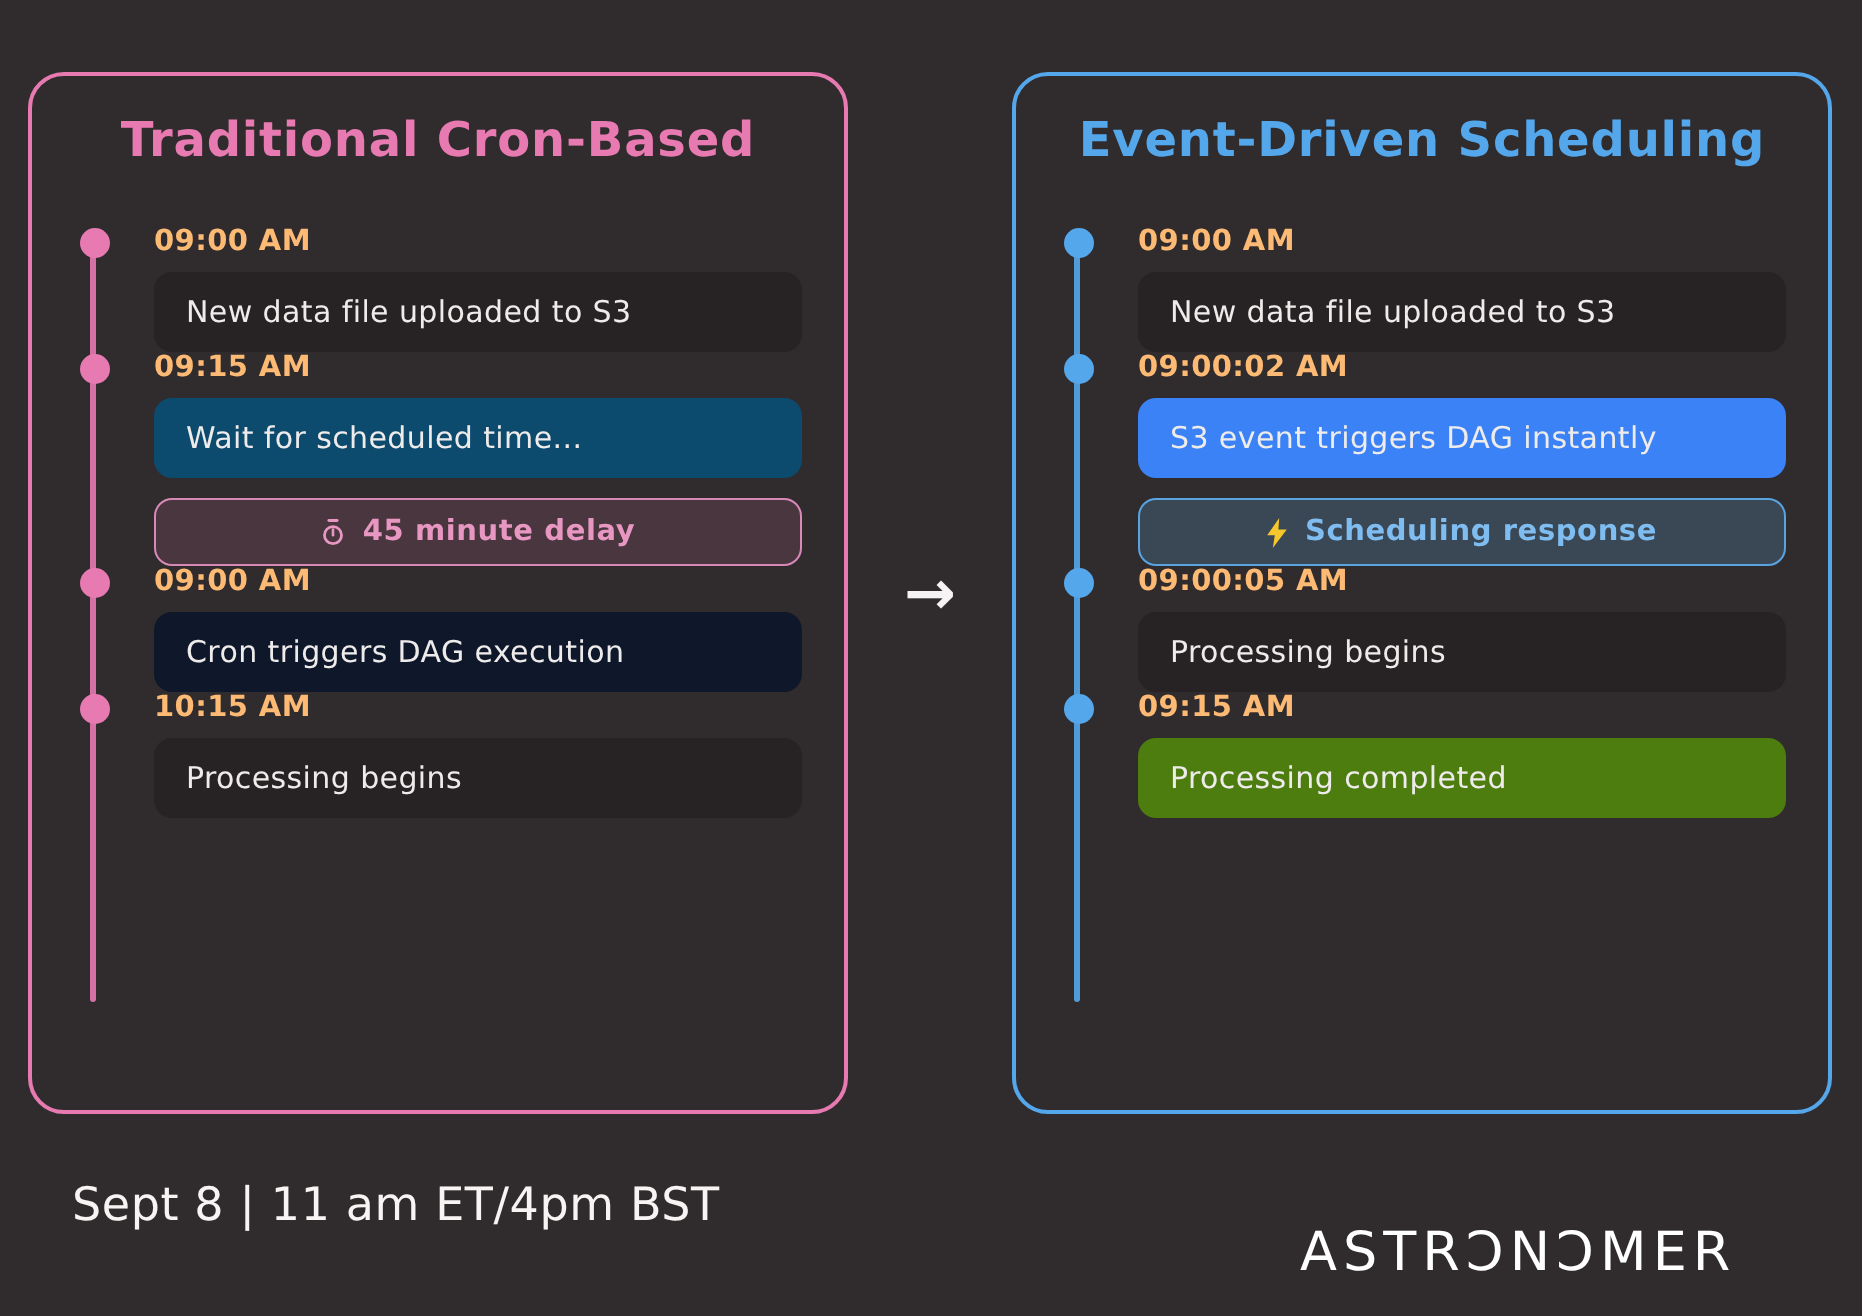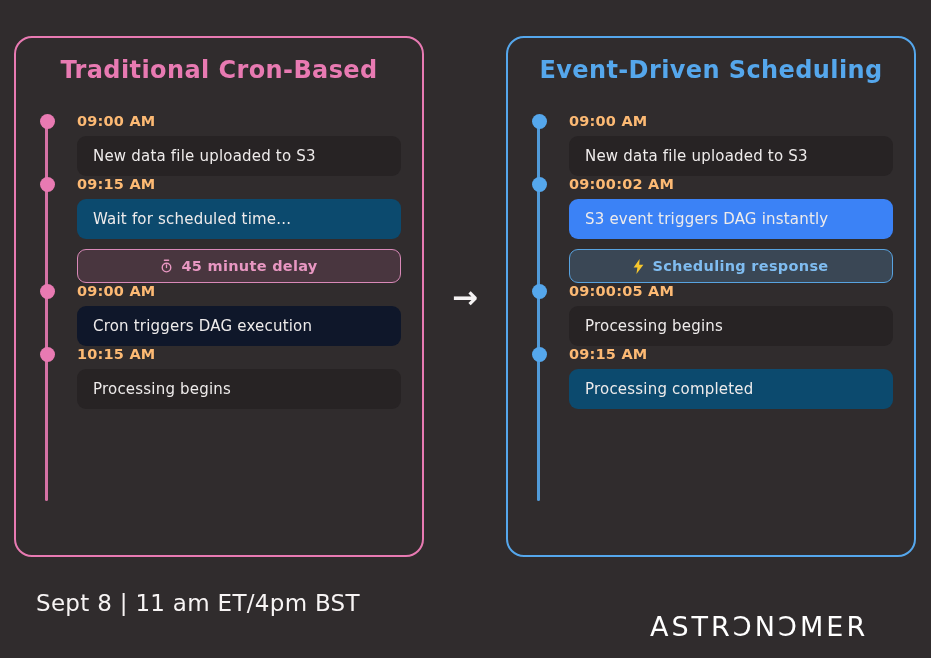--- a/index.html
+++ b/index.html
@@ -179,21 +179,21 @@
           <span>Scheduling response</span>
         </div>
         <div class="entry">
           <span class="dot" style="background: rgb(85, 167, 236);"></span>
           <div class="time">09:00:05 AM</div>
           <div class="card" style="background: rgb(39, 35, 36);">Processing begins</div>
         </div>
         <div class="entry">
           <span class="dot" style="background: rgb(85, 167, 236);"></span>
           <div class="time">09:15 AM</div>
-          <div class="card" style="background: #0c4a6e;">Processing completed</div>
+          <div class="card" style="background: #4d7c0f;">Processing completed</div>
         </div>
       </div>
   </section>
 
   <div class="footer-date">Sept 8 | 11 am ET/4pm BST</div>
   <div class="brand">ASTRƆNƆMER</div>
 
 </div>
 
 </body></html>

